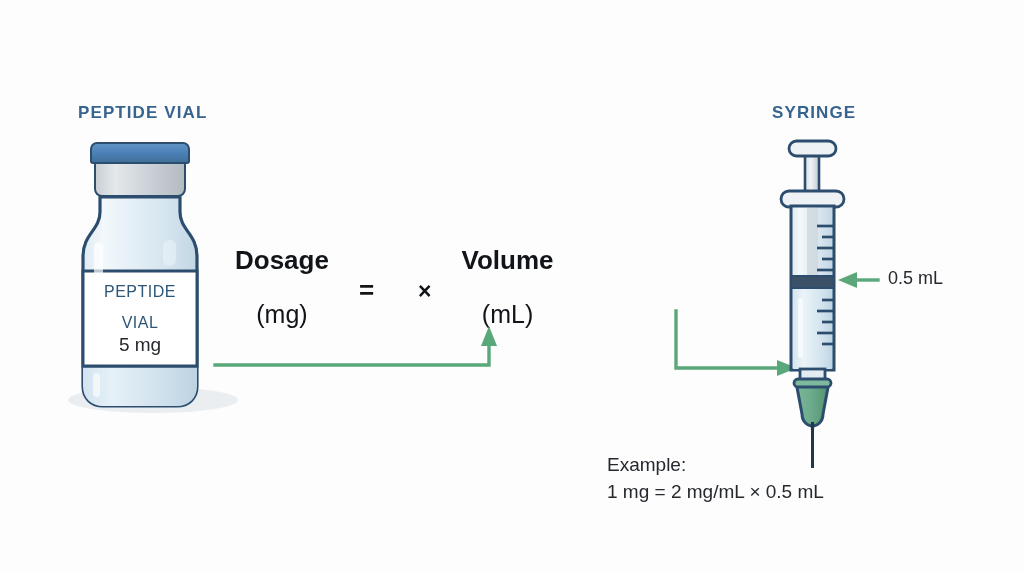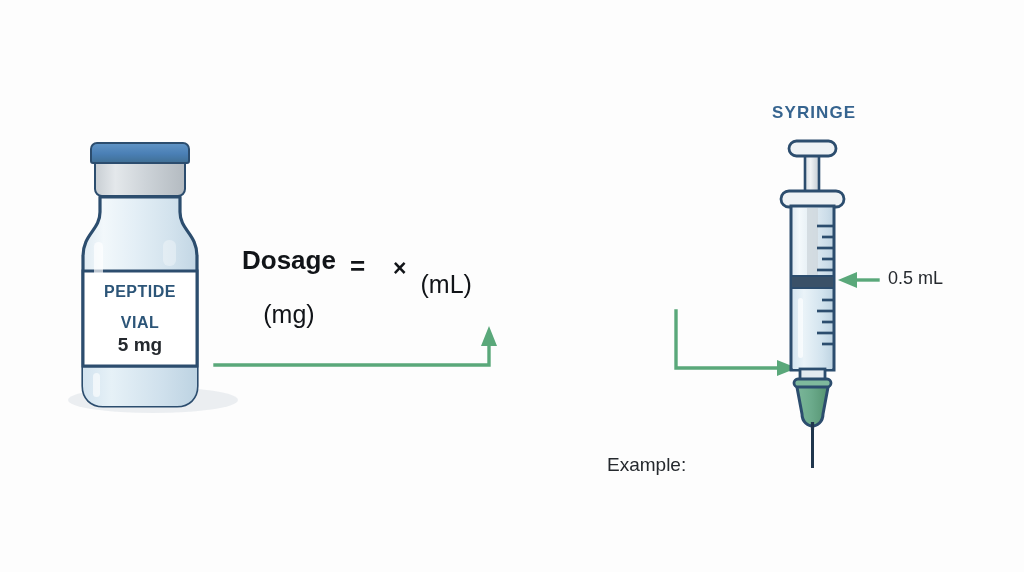--- a/index.html
+++ b/index.html
@@ -62,44 +62,44 @@
   }
 
   .vial-svg { position: absolute; left: 0; top: 0; }
 
   .vial-label-text {
     position: absolute;
     left: 34px;
     width: 92px;
     text-align: center;
     color: #2c5578;
-    font-weight: bold;
+    font-weight: normal;
     font-size: 16px;
     letter-spacing: .5px;
     line-height: 20px;
   }
   #vial-label-l1 { top: 152px; }
   #vial-label-l2 { top: 183px; }
   #vial-amount {
     position: absolute;
     left: 34px; top: 204px;
     width: 92px;
     text-align: center;
     color: #25292e;
     font-size: 19px;
-    font-weight: bold;
+    font-weight: normal;
   }
 
   
   #formula {
     position: absolute;
-    left: 242px; top: 245px;
+    left: 235px; top: 245px;
     display: flex;
-    align-items: flex-start;
-    gap: 0px;
+    align-items: center;
+    gap: 16px;
   }
   .term { display: flex; flex-direction: column; align-items: center; }
   .term-name {
     font-weight: bold;
     font-size: 26px;
     color: #111418;
     line-height: 30px;
     white-space: nowrap;
   }
   .term-unit {
@@ -141,20 +141,21 @@
   #example-title { font-size: 19px; line-height: 26px; }
   #example-equation { font-size: 19px; line-height: 28px; white-space: nowrap; }
 
   .arrow-svg { position: absolute; left: 0; top: 0; pointer-events: none; }
 </style>
 </head>
 <body>
 
 <div id="canvas">
 
+  <div class="section-heading" id="vial-heading">PEPTIDE VIAL</div>
 
   <div id="vial-group">
     <div class="vial-shadow"></div>
 
     <svg class="vial-svg" width="200" height="300" viewBox="0 0 200 300">
       <defs>
         <linearGradient id="glassGrad" x1="0" y1="0" x2="1" y2="0">
           <stop offset="0%" stop-color="#dfeaf2"></stop>
           <stop offset="18%" stop-color="#f2f8fb"></stop>
           <stop offset="45%" stop-color="#e4eff6"></stop>
@@ -200,20 +201,21 @@
   </div>
 
   <div id="formula">
     <div class="term">
       <div class="term-name">Dosage</div>
       <div class="term-unit">(mg)</div>
     </div>
     <div class="operator">=</div>
     <div class="operator times">×</div>
     <div class="term">
+      <div class="term-name">Volume</div>
       <div class="term-unit">(mL)</div>
     </div>
   </div>
 
   <svg class="arrow-svg" width="1024" height="572" viewBox="0 0 1024 572">
 
     <g>
       <path d="M215,365 L489,365 L489,344" fill="none" stroke="#5aa87a" stroke-width="3.4" stroke-linecap="square" stroke-linejoin="miter"></path>
       <polygon points="489,326 481,346 497,346" fill="#5aa87a"></polygon>
     </g>
@@ -297,15 +299,16 @@
       <line x1="52.5" y1="292" x2="52.5" y2="300" stroke="#20364d" stroke-width="3.2"></line>
     </svg>
 
     <div style="position:absolute;left:51px;top:298px;width:3.2px;height:40px;background:#20364d;"></div>
   </div>
 
   <div id="dose-callout">0.5 mL</div>
 
   <div id="example-block">
     <div id="example-title">Example:</div>
+    <div id="example-equation">1 mg = 2 mg/mL × 0.5 mL</div>
   </div>
 
 </div>
 
 </body></html>

